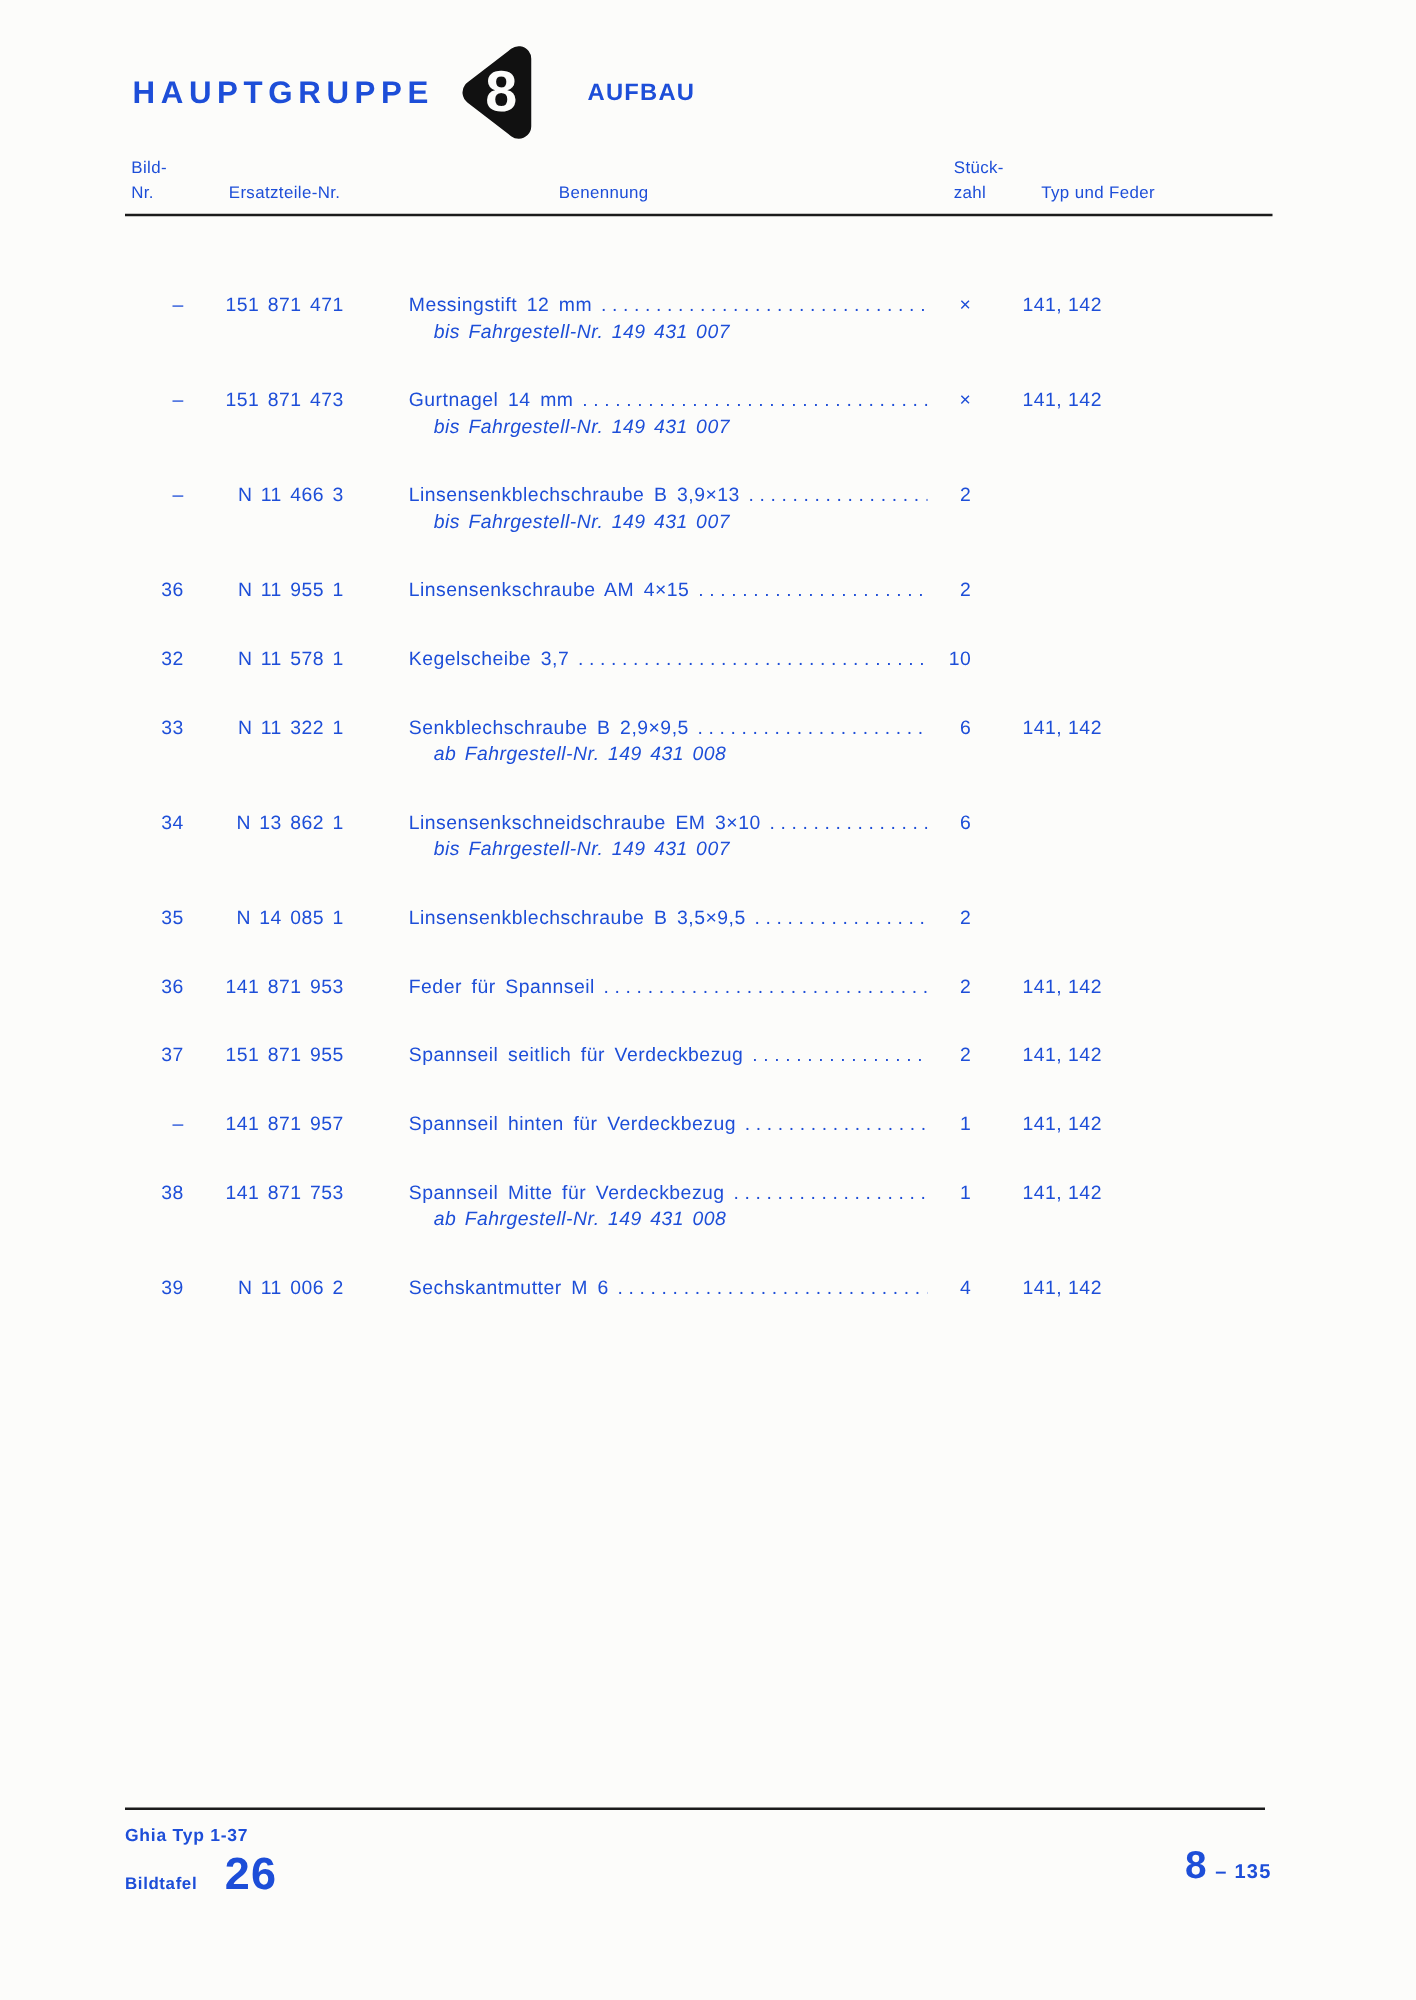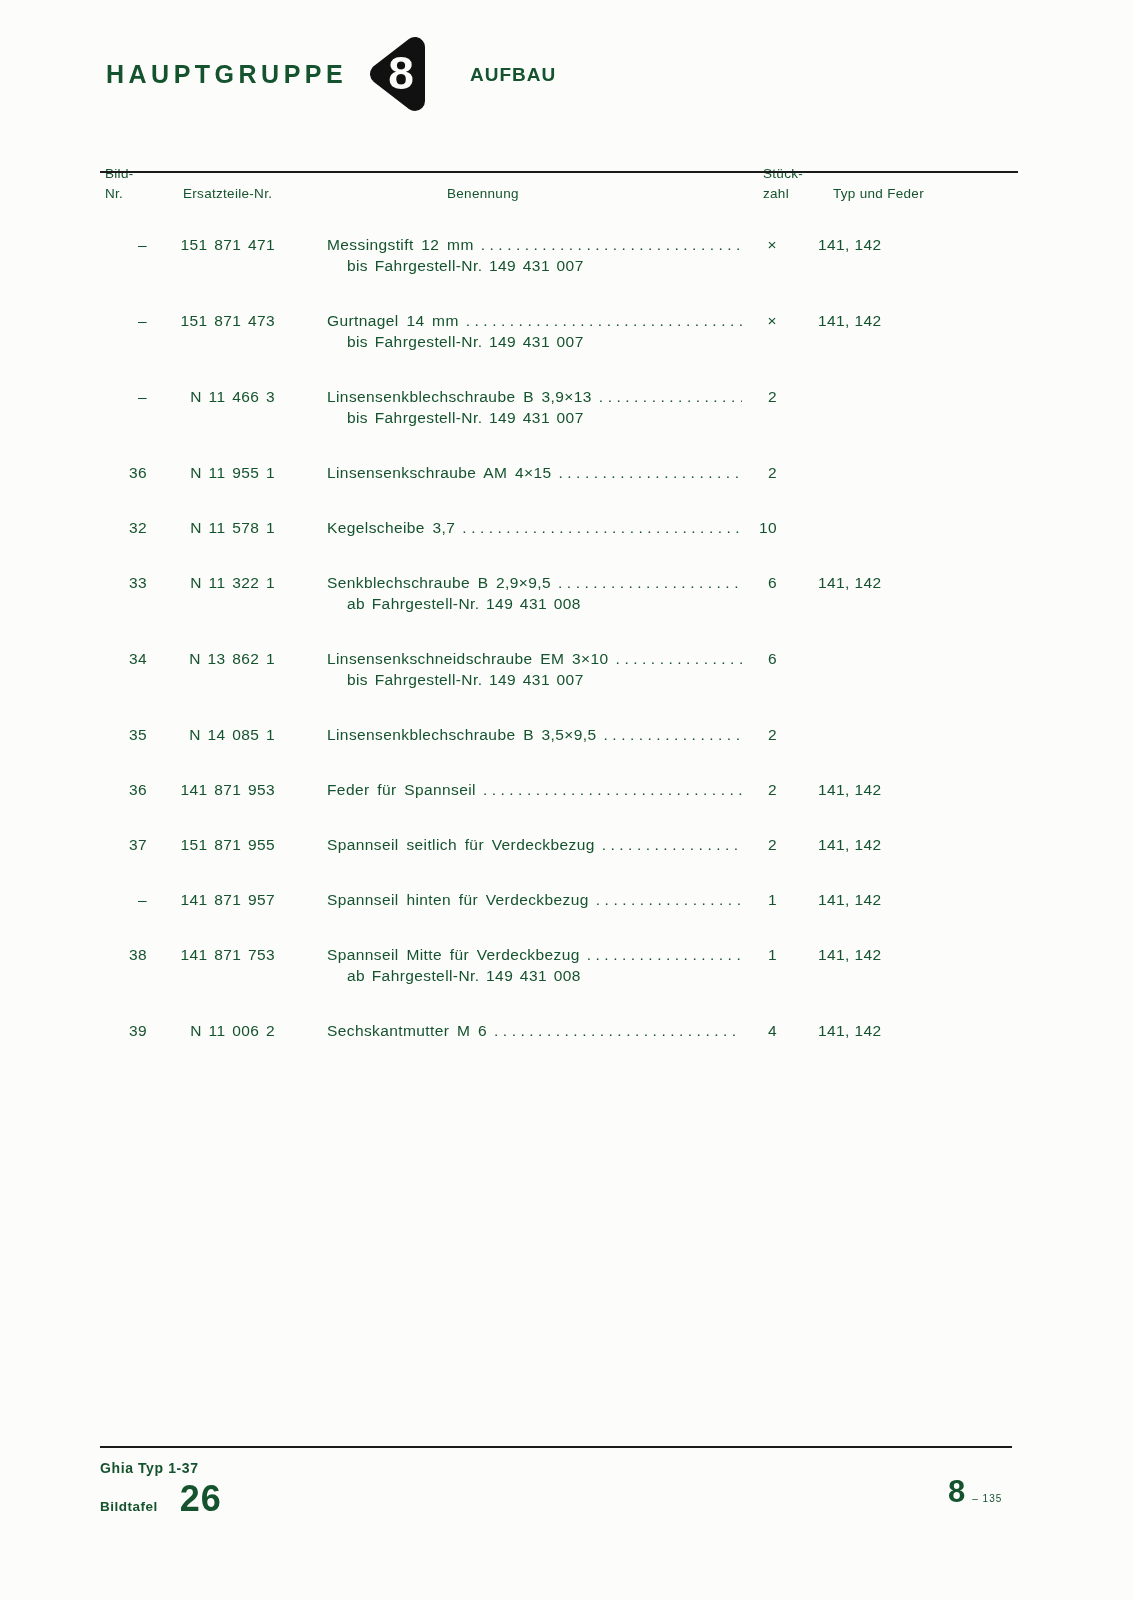--- a/index.html
+++ b/index.html
@@ -1,41 +1,41 @@
 <!DOCTYPE html>
 <html><head>
 <meta charset="utf-8">
 <style>
   html,body { margin:0; padding:0; background:#e8e8e6; }
   .page {
     position:relative;
     width:1133px; height:1600px;
     margin:0 auto;
     background:#fcfcfa;
-    color:#14532d;
+    color:#1d4ed8;
     font-family:"Liberation Sans", sans-serif;
     overflow:hidden;
   }
 
   
   .hauptgruppe {
     position:absolute; left:106px; top:60px;
     font-size:25px; font-weight:bold; letter-spacing:4.5px;
     white-space:nowrap;
   }
   .badge { position:absolute; left:367px; top:34px; width:62px; height:80px; }
   .aufbau {
     position:absolute; left:470px; top:64px;
     font-size:19px; font-weight:bold; letter-spacing:1px;
   }
 
   
   .col-head {
     position:absolute; font-size:13.5px; letter-spacing:0.3px;
-    line-height:20px; white-space:pre-line;margin-top:40px;
+    line-height:20px; white-space:pre-line;
   }
   .ch-bild { left:105px; top:124px; }
   .ch-teil { left:183px; top:144px; }
   .ch-ben  { left:447px; top:144px; }
   .ch-qty  { left:763px; top:124px; }
   .ch-typ  { left:833px; top:144px; }
   .head-rule {
     position:absolute; left:100px; top:171px;
     width:918px; height:2px; background:#1b1b1b;
   }
@@ -50,21 +50,21 @@
   }
   .cell-bild { text-align:right; }
   .cell-teil { text-align:right; word-spacing:2px; white-space:nowrap; }
   .cell-ben  { padding-left:52px; }
   .ben-line  { display:flex; align-items:baseline; }
   .ben-name  { white-space:nowrap; word-spacing:3px; }
   .dots {
     flex:1; overflow:hidden; white-space:nowrap;
     letter-spacing:4.5px; padding-left:7px;
   }
-  .note { margin-left:20px; word-spacing:2px; white-space:nowrap; }
+  .note { margin-left:20px; word-spacing:2px; white-space:nowrap;font-style:italic; }
   .cell-qty { text-align:right; }
   .cell-typ { padding-left:41px; white-space:nowrap; }
 
   
   .foot-rule {
     position:absolute; left:100px; top:1446px;
     width:912px; height:2px; background:#1b1b1b;
   }
   .ghia {
     position:absolute; left:100px; top:1460px;
@@ -74,21 +74,21 @@
     position:absolute; left:100px; top:1478px;
     display:flex; align-items:baseline;
   }
   .bildtafel-label { font-size:13.5px; font-weight:bold; letter-spacing:0.5px; }
   .bildtafel-num { font-size:36px; font-weight:bold; margin-left:22px; letter-spacing:1px; }
   .pagenum {
     position:absolute; left:948px; top:1474px;
     display:flex; align-items:baseline;
   }
   .pagenum-group { font-size:31px; font-weight:bold; }
-  .pagenum-rest  { font-size:10px; margin-left:7px; letter-spacing:1px; }
+  .pagenum-rest  { font-size:16px; margin-left:7px; letter-spacing:1px;font-weight:bold; }
 </style>
 </head>
 <body>
 
 <div class="page">
 
   <div class="hauptgruppe">HAUPTGRUPPE</div>
   <div class="badge">
     <svg viewBox="0 0 62 80" width="62" height="80">
       <polygon points="48,13 48,67 13,40" fill="#111" stroke="#111" stroke-width="20" stroke-linejoin="round"></polygon>

